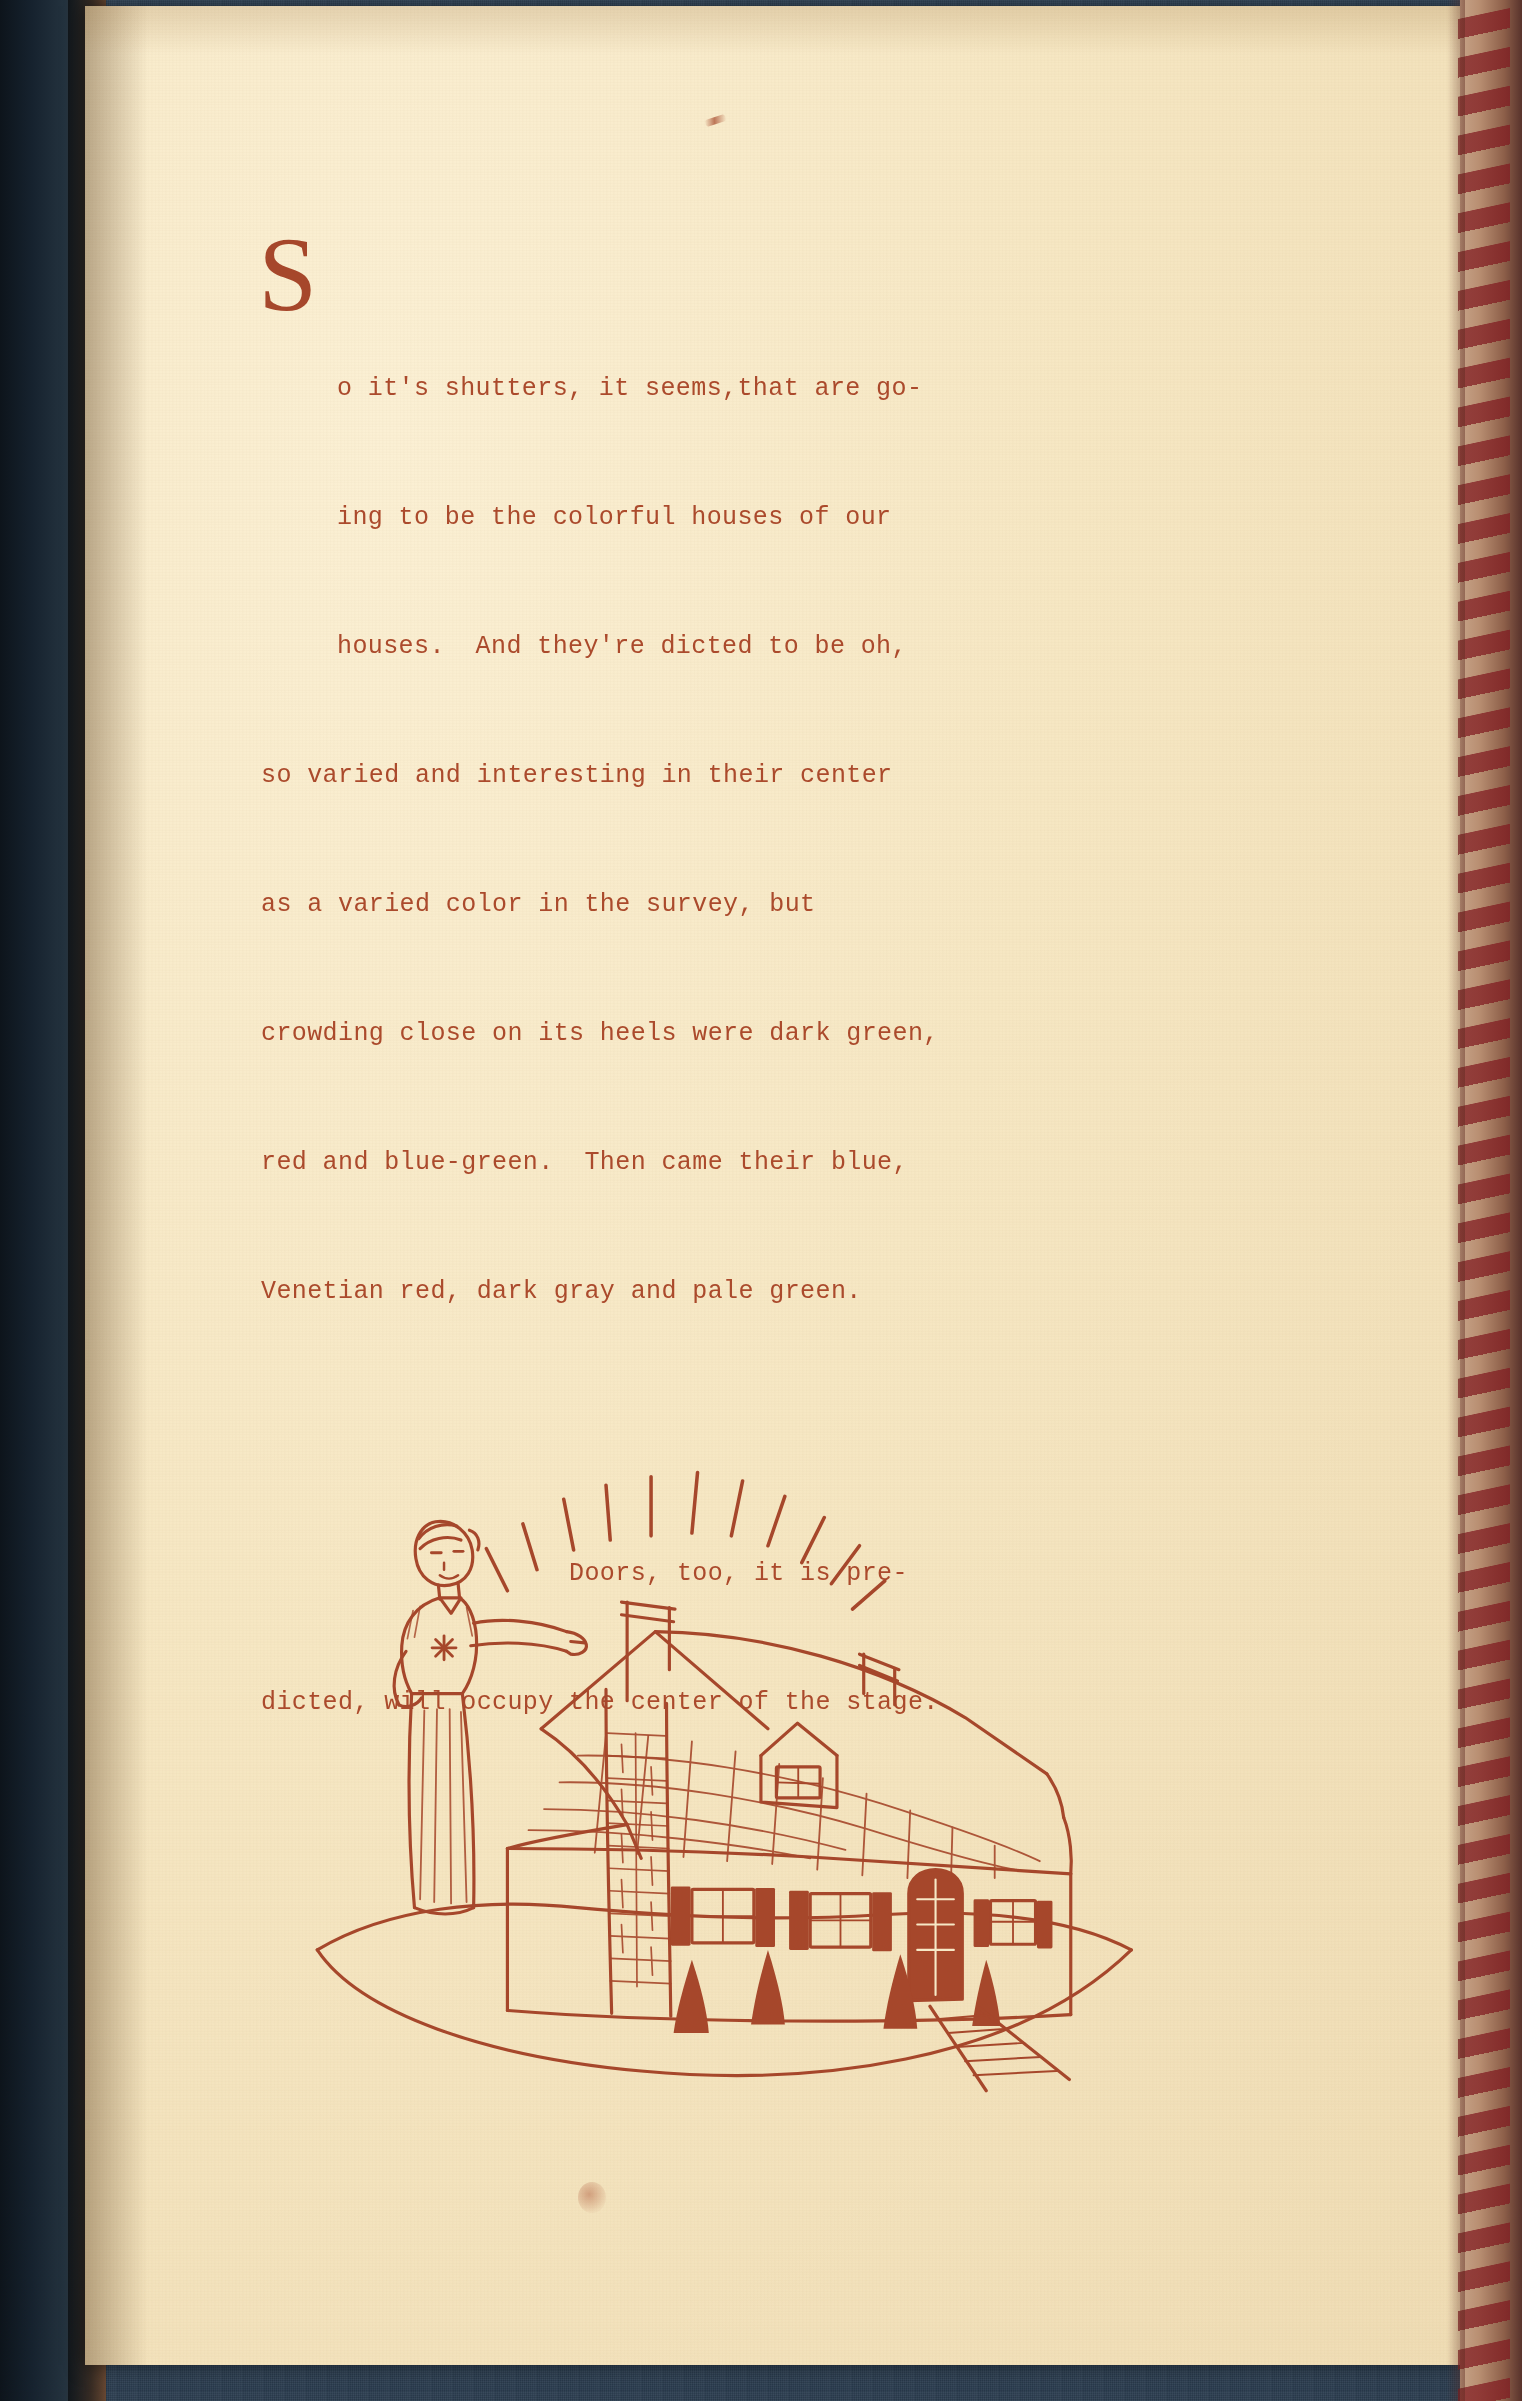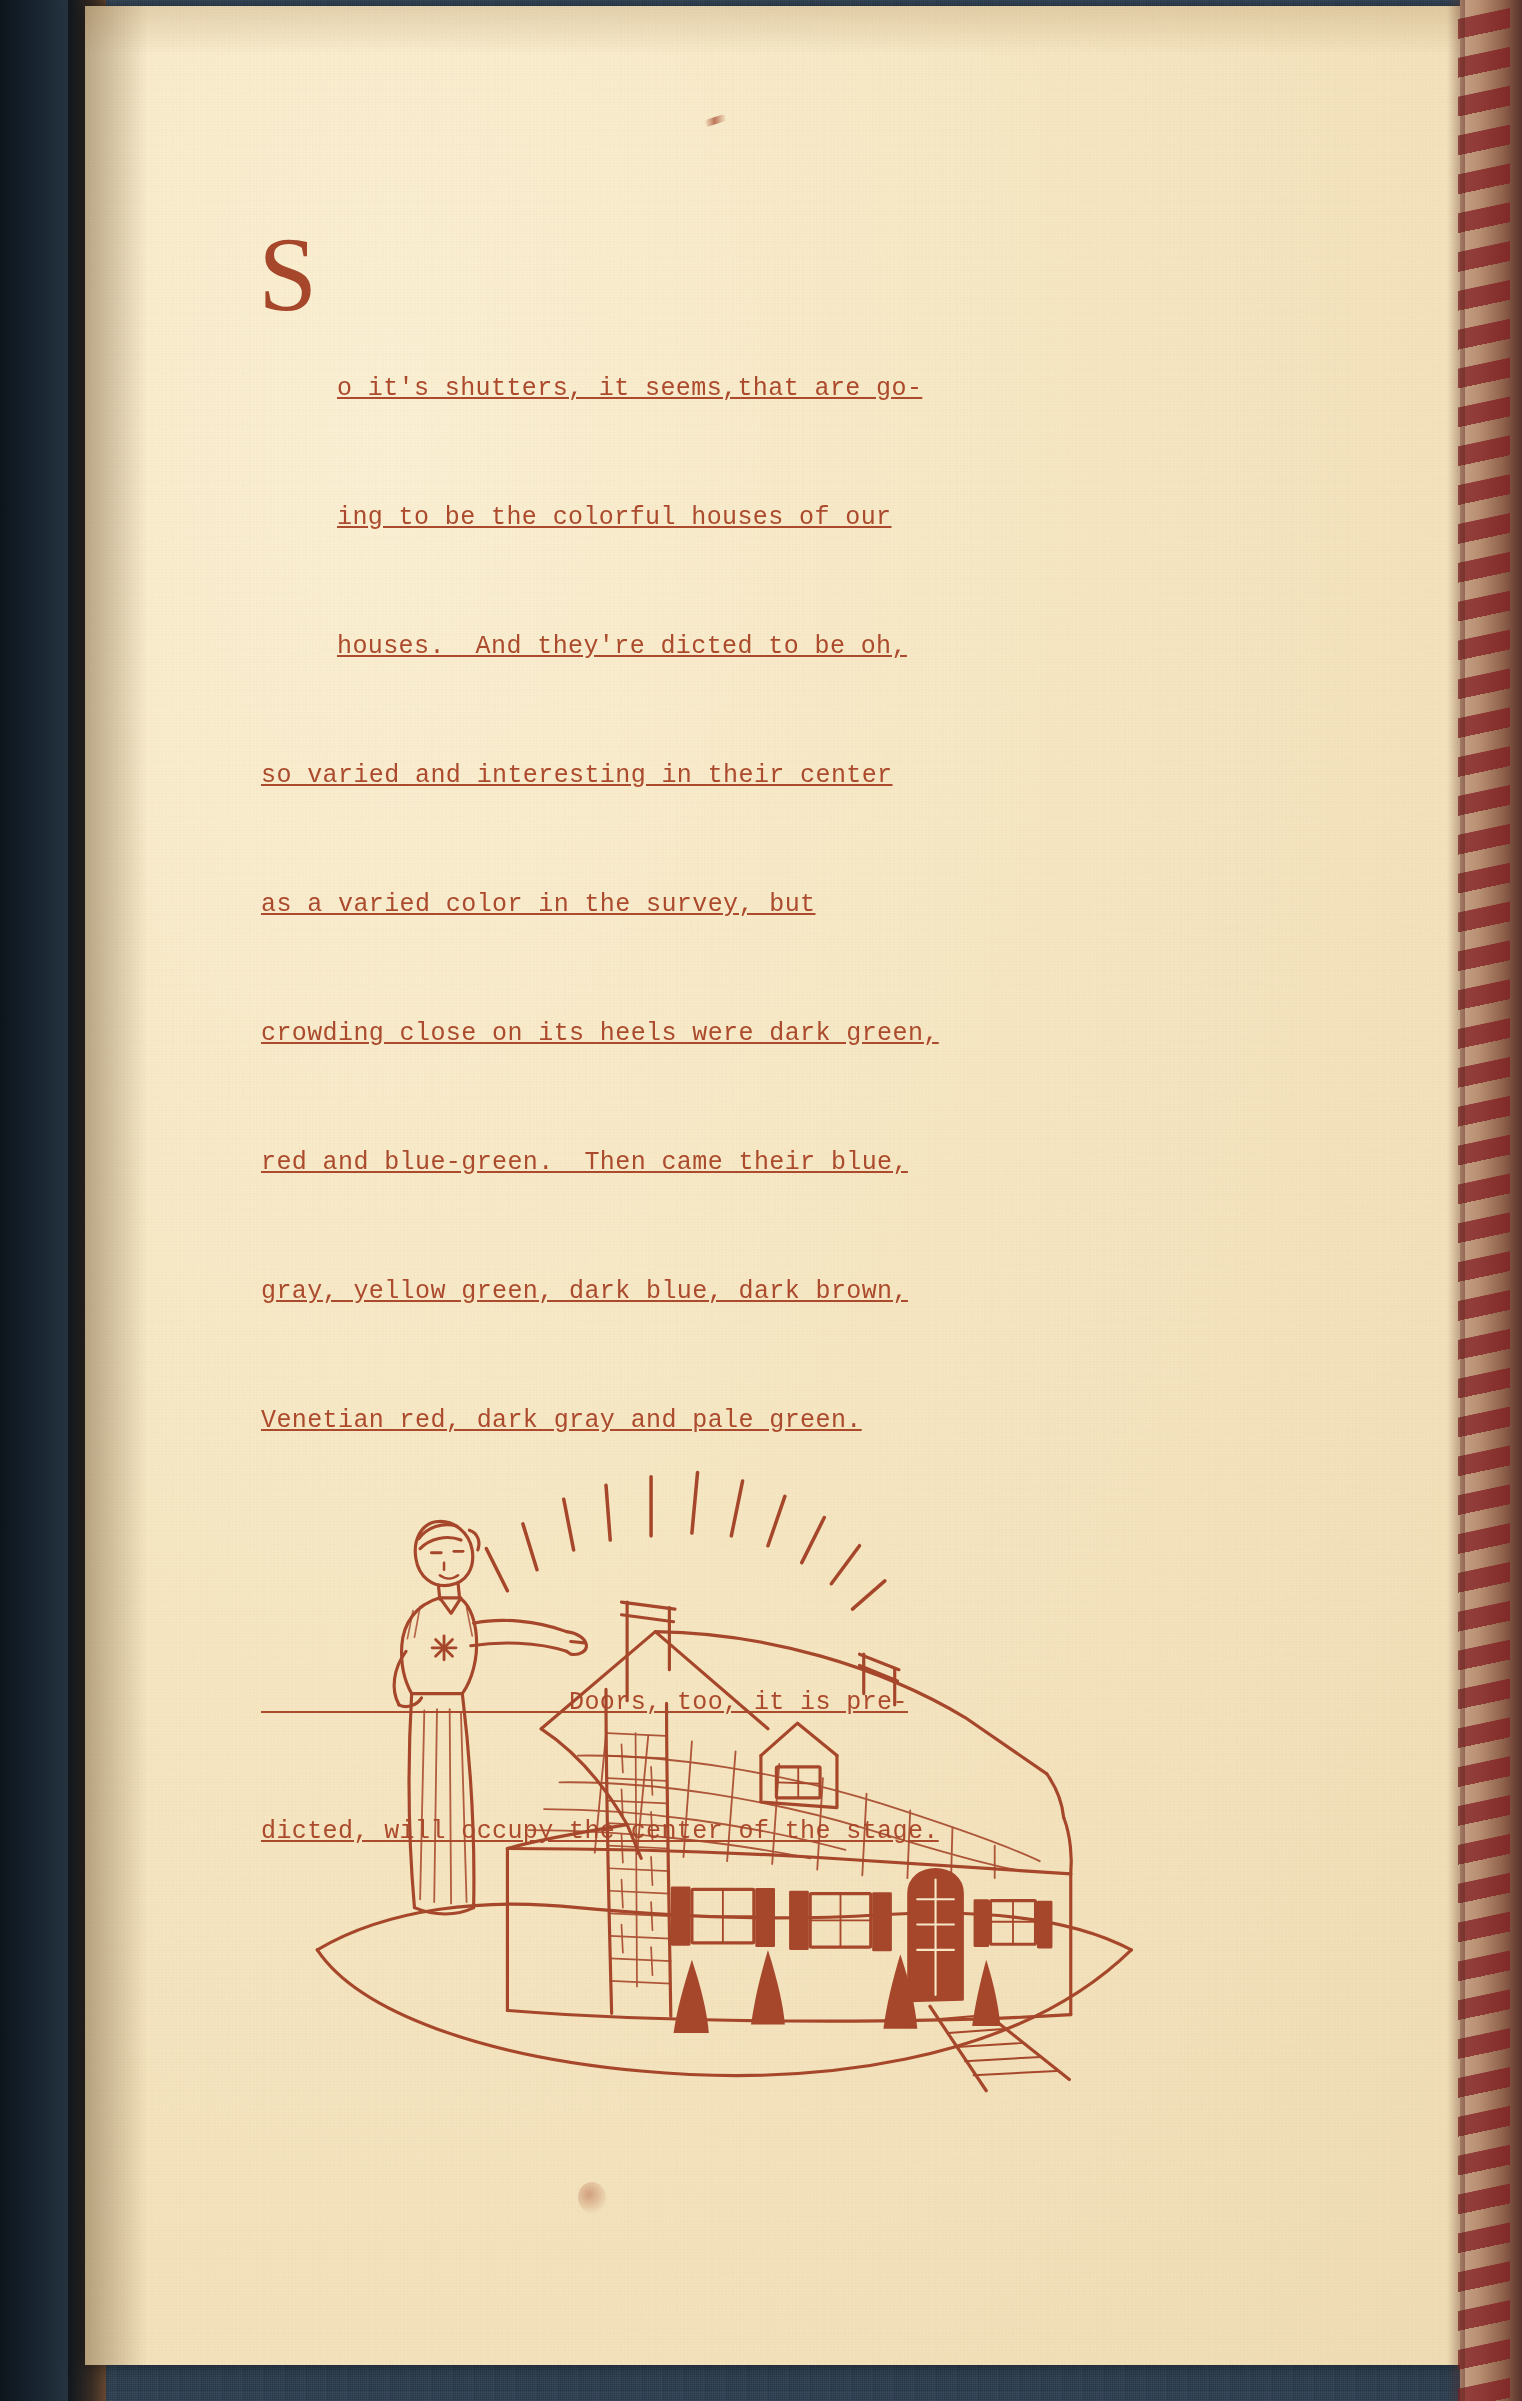--- a/index.html
+++ b/index.html
@@ -112,21 +112,21 @@
   }
   .para {
     position: relative;
     font-size: 25px;
     line-height: 43px;
     letter-spacing: 0.4px;
     color: #ab4a2c;
     white-space: pre-wrap;
     margin: 0;
   }
-  .para .line { display: block; text-decoration: underline; }
+  .para .line { display: block; }
   .p1 { margin-top: 0; }
   .p2 { margin-top: 67px; }
 
   
   .dropcap {
     position: absolute;
     font-family: "Liberation Serif", "DejaVu Serif", serif;
     font-size: 106px;
     line-height: 1;
     color: #a6472b;
@@ -187,21 +187,20 @@
 
     <p class="para p1">
       <span class="dropcap dropcap-s">S</span>
       <span class="line indent-1">o it's shutters, it seems,that are go-</span>
       <span class="line indent-1">ing to be the colorful houses of our</span>
       <span class="line indent-1">houses.  And they're dicted to be oh,</span>
       <span class="line">so varied and interesting in their center</span>
       <span class="line">as a varied color in the survey, but</span>
       <span class="line">crowding close on its heels were dark green,</span>
       <span class="line">red and blue-green.  Then came their blue,</span>
-      <span class="line">gray, yellow green, dark blue, dark brown,</span>
       <span class="line">Venetian red, dark gray and pale green.</span>
     </p>
 
     <p class="para p2">
       <span class="line">                    Doors, too, it is pre-</span>
       <span class="line">dicted, will occupy the center of the stage.</span>
     </p>
 
   </div>
 

